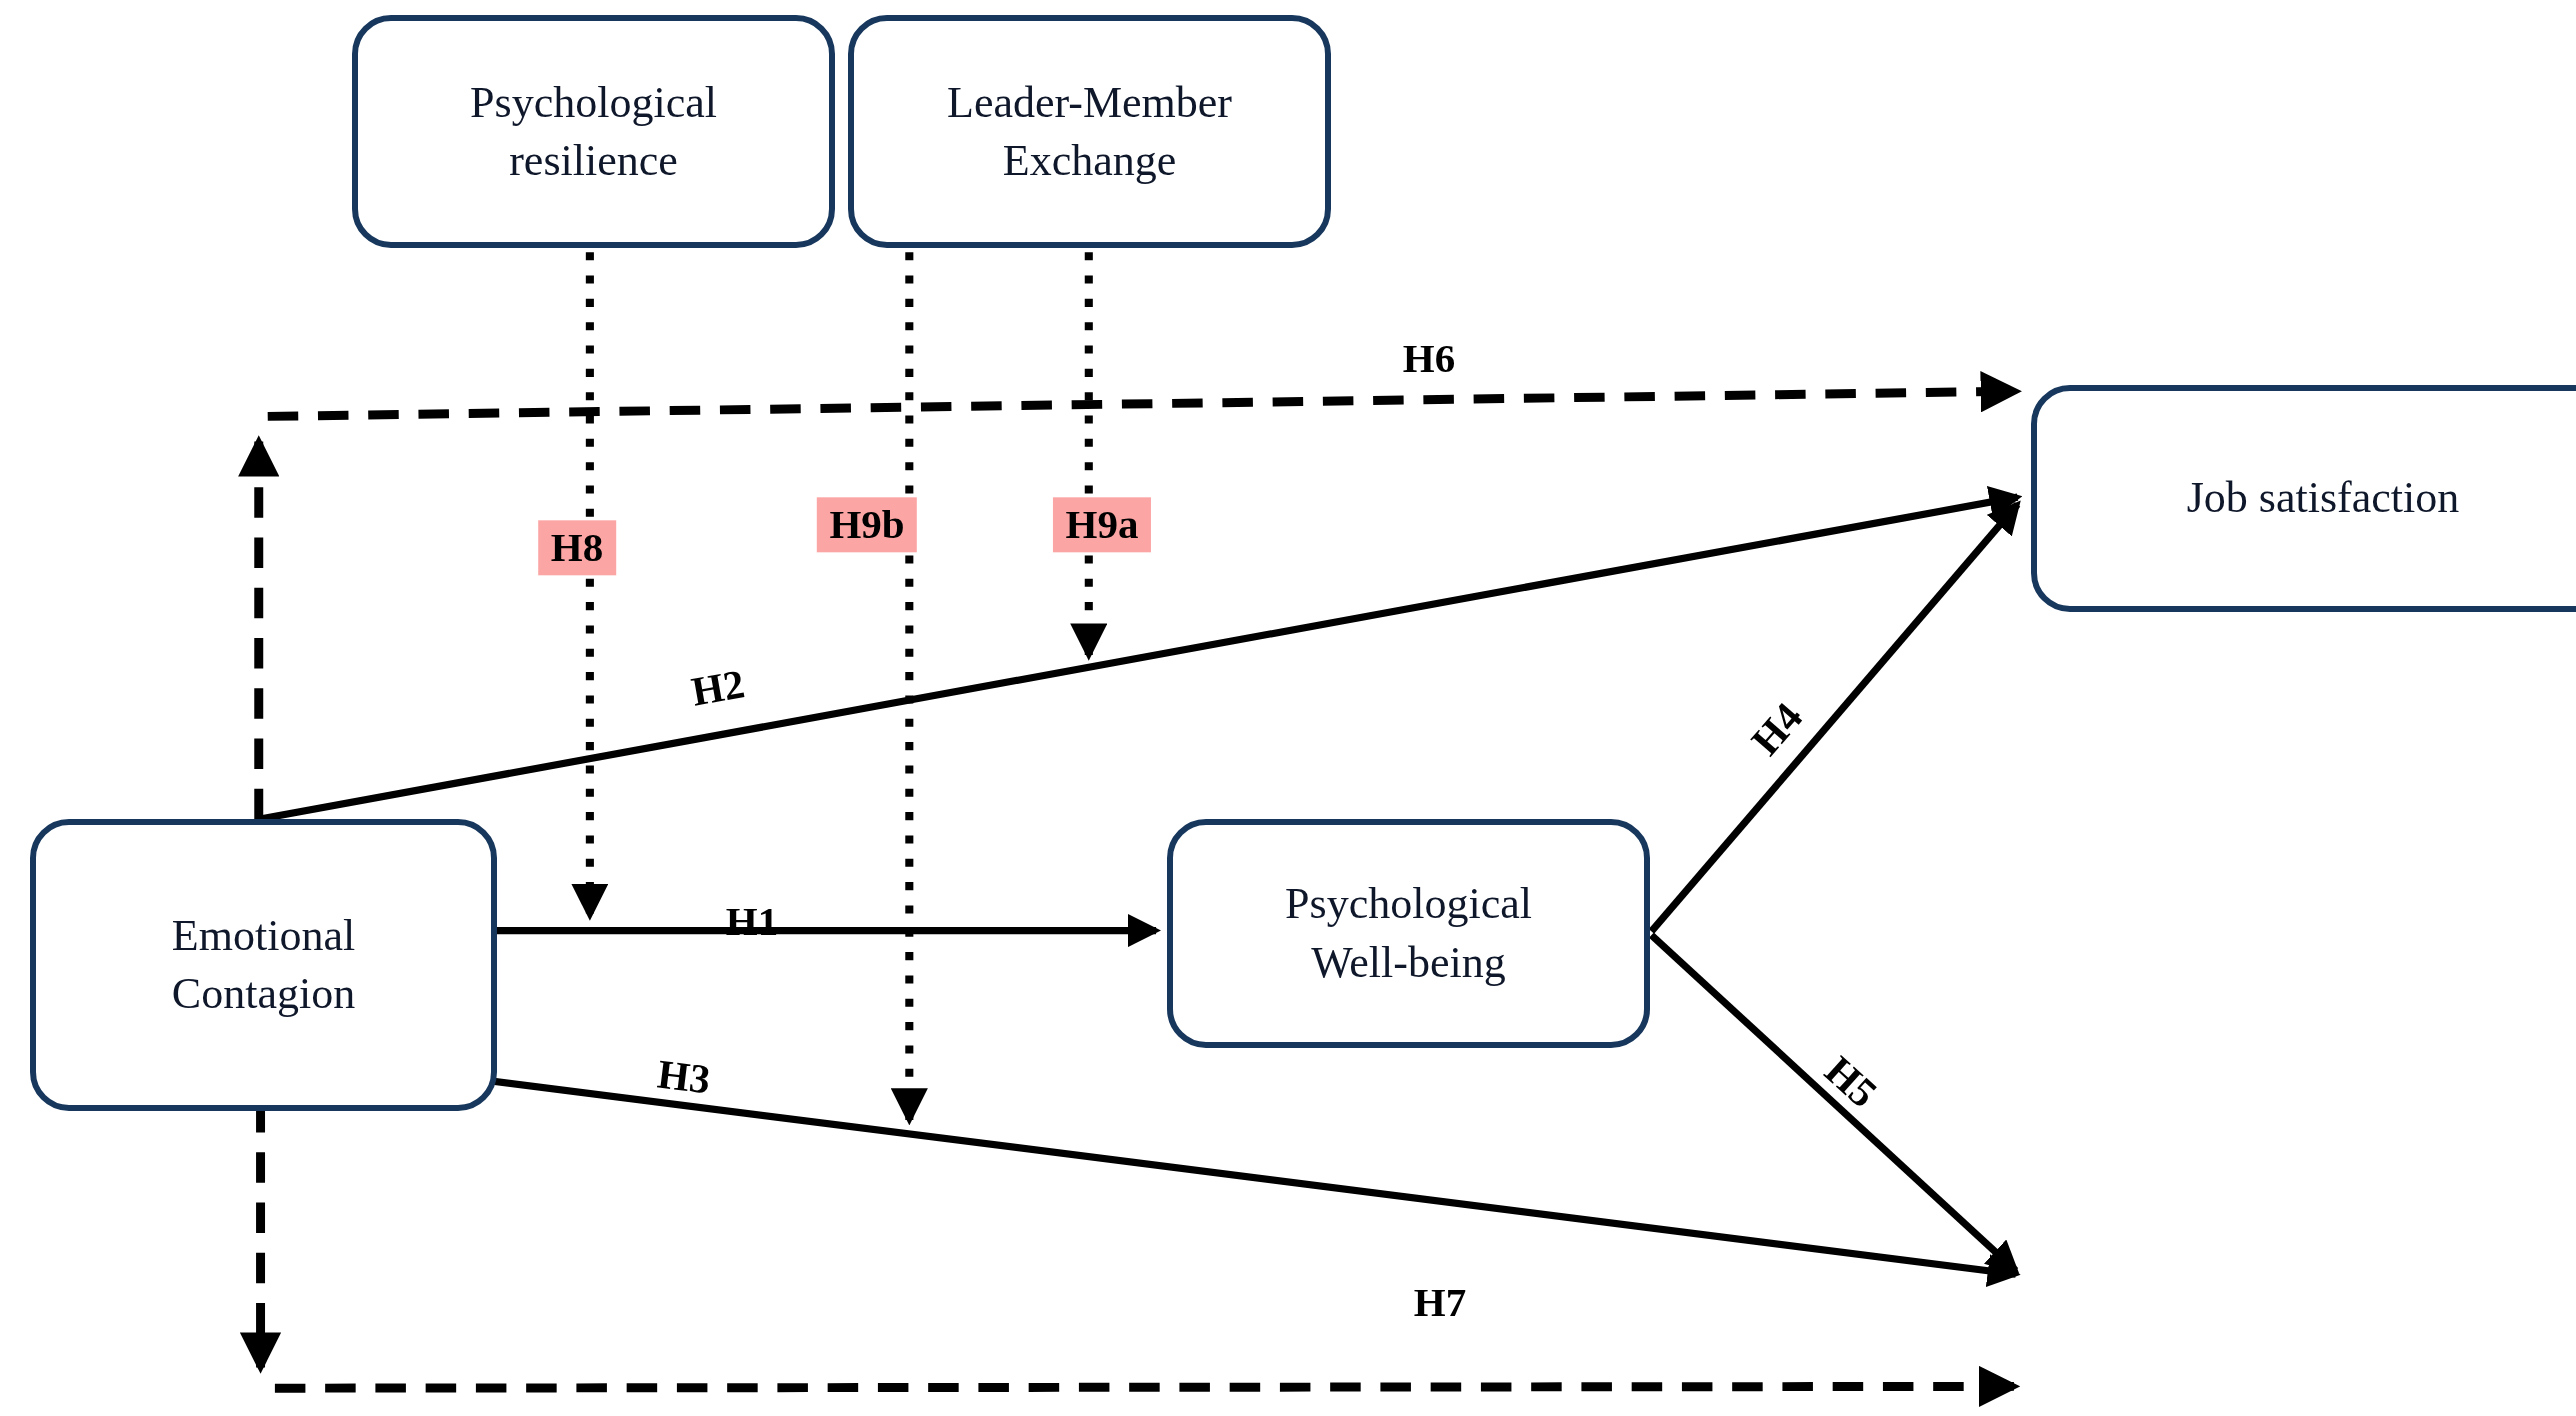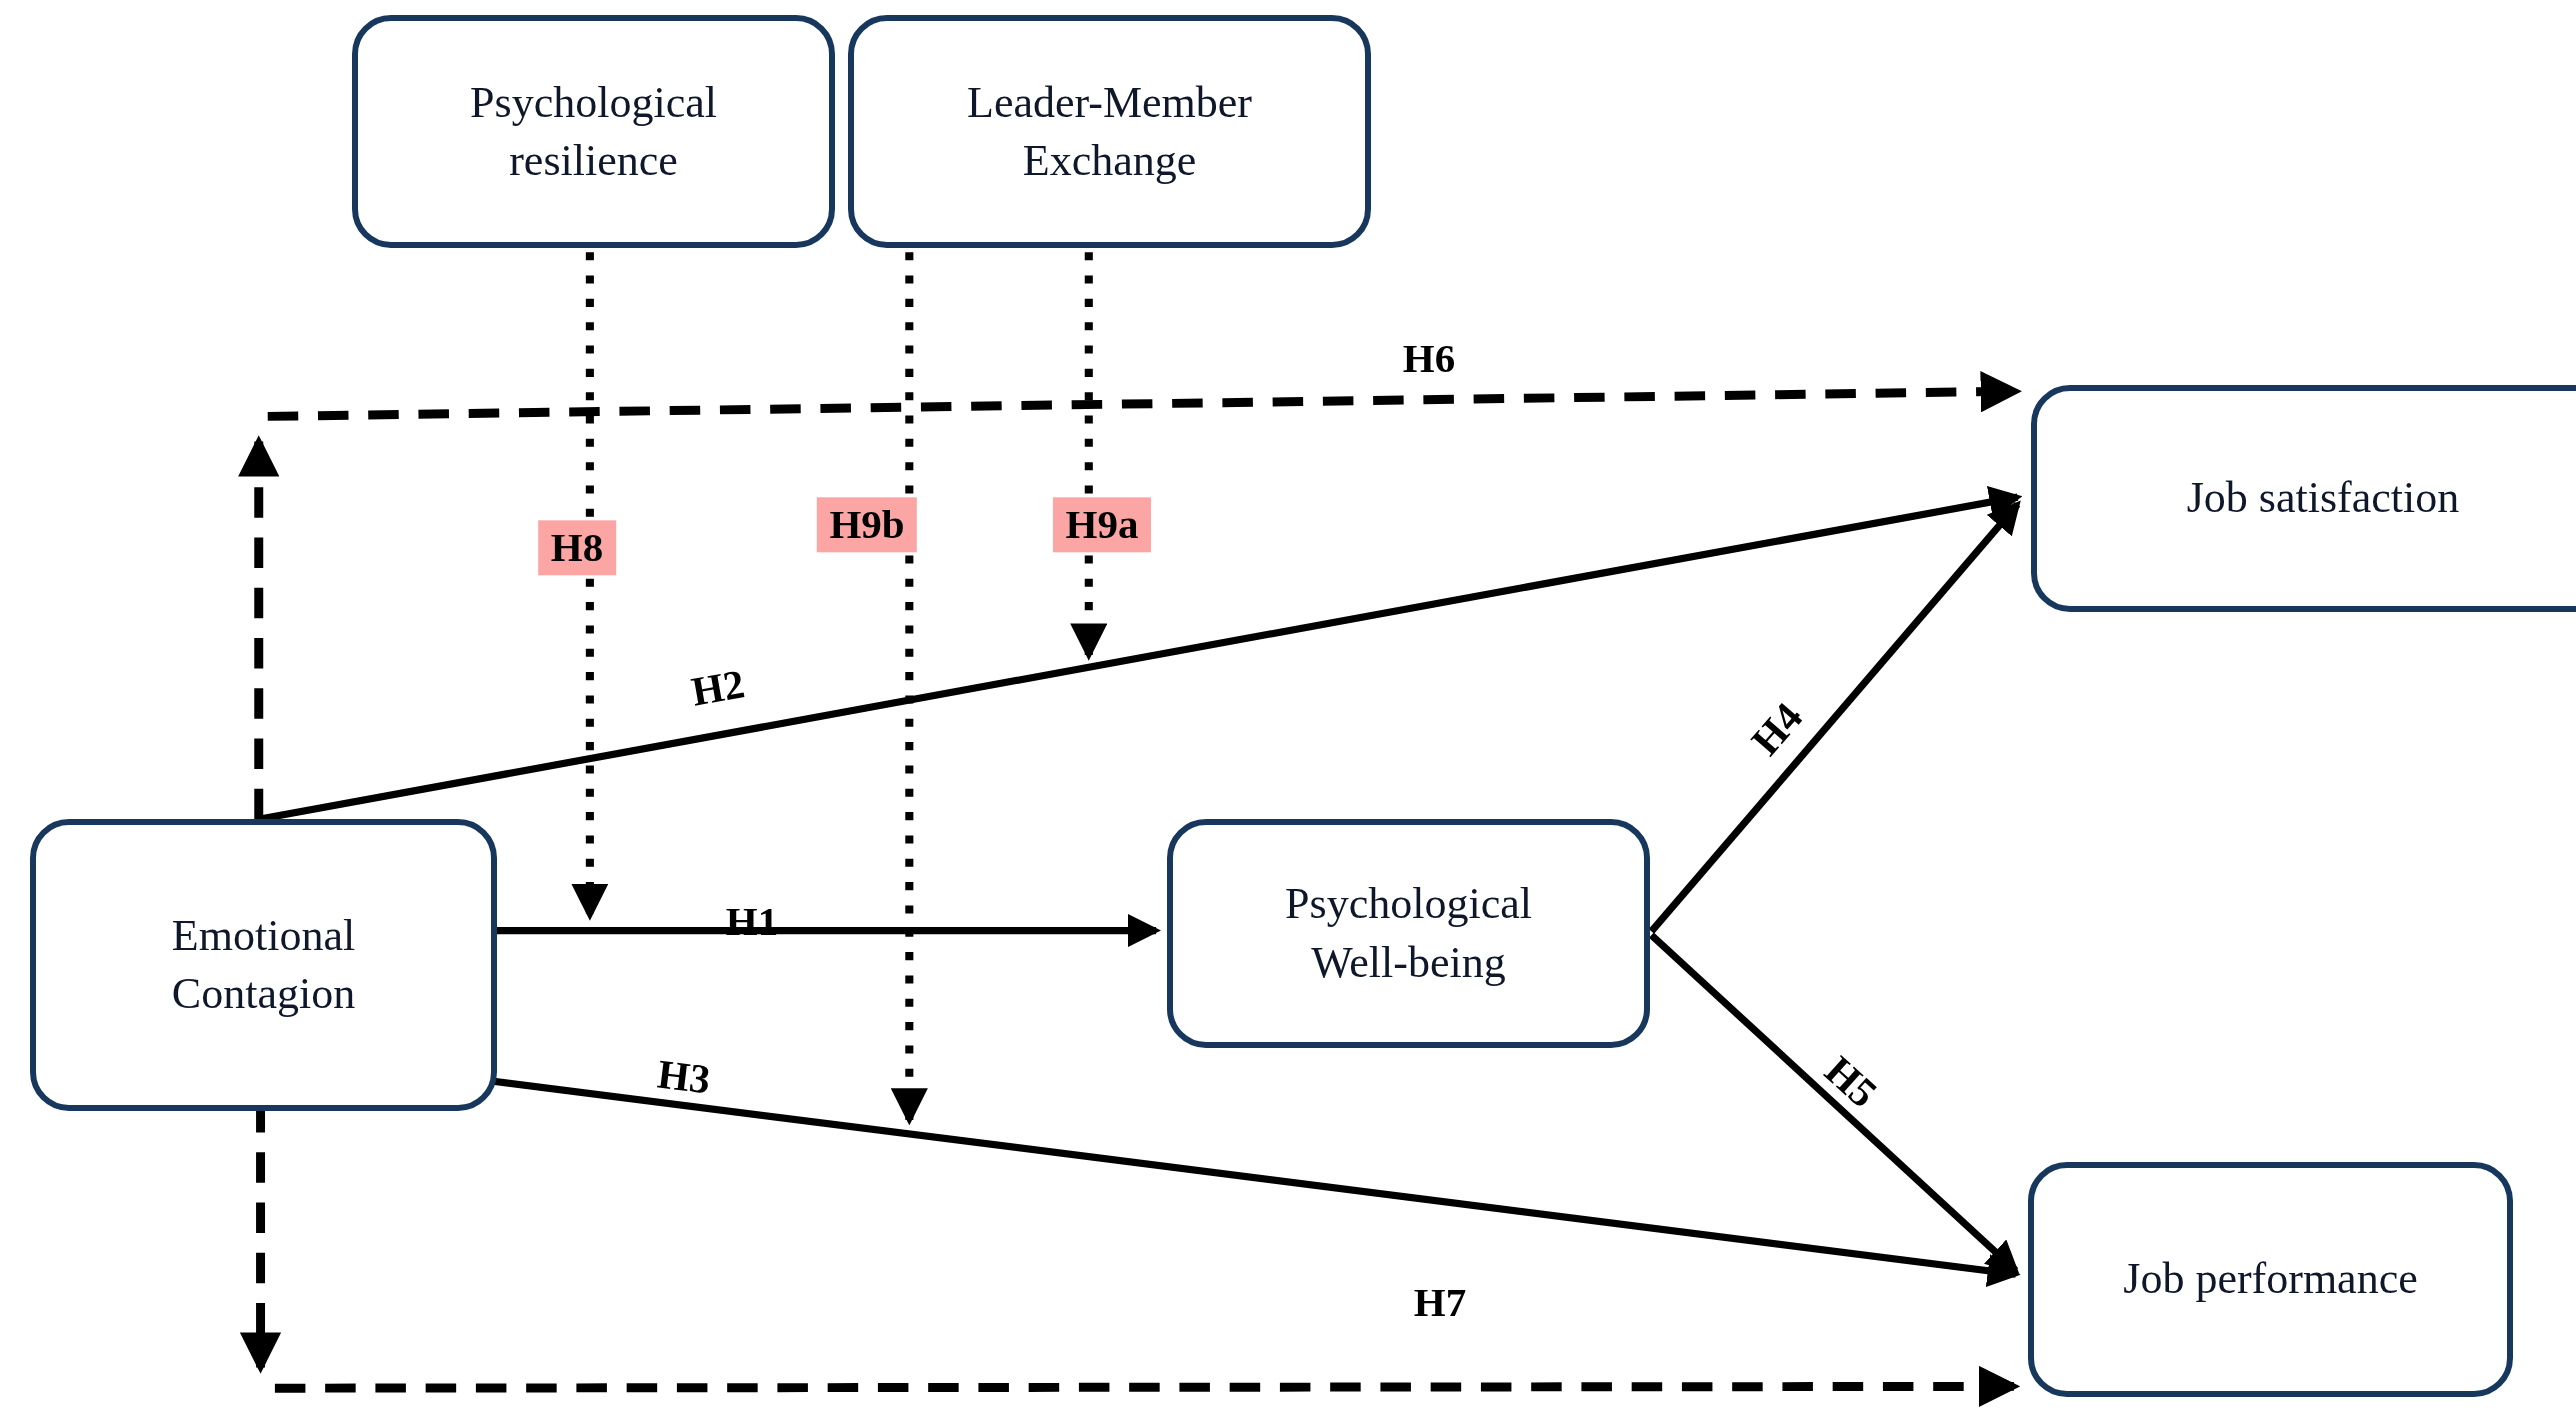--- a/index.html
+++ b/index.html
@@ -63,32 +63,31 @@
     <path class="edge dashed" d="M306,1547 L2244,1545" marker-end="url(#arr)"></path>
 
     <path class="edge dotted" d="M657,281 L657,1020" marker-end="url(#arr)"></path>
     <path class="edge dotted" d="M1013,281 L1013,1248" marker-end="url(#arr)"></path>
     <path class="edge dotted" d="M1213,281 L1213,730" marker-end="url(#arr)"></path>
   </svg>
 
   <div class="node" style="left:352px;top:15.3px;width:483px;height:233px;">Psychological
 resilience</div>
 
-  <div class="node" style="left:848px;top:15.3px;width:523px;height:233px;">Leader-Member
+  <div class="node" style="left:848px;top:15.3px;width:483px;height:233px;">Leader-Member
 Exchange</div>
 
   <div class="node" style="left:30px;top:819px;width:467px;height:292px;">Emotional
 Contagion</div>
 
   <div class="node" style="left:1167px;top:819px;width:483px;height:229px;">Psychological
 Well-being</div>
 
   <div class="node" style="left:2031px;top:385px;width:584px;height:227px;">Job satisfaction</div>
 
-  <div class="node" style="left:2028px;top:1162px;width:485px;height:235px;">Job performance</div>
 
   <div class="elabel" style="left:752px;top:921px;">H1</div>
 
   <div class="elabel" style="left:718px;top:688px;transform:translate(-50%,-50%) rotate(-10deg);">H2</div>
 
   <div class="elabel" style="left:684px;top:1077px;transform:translate(-50%,-50%) rotate(7deg);">H3</div>
 
   <div class="elabel" style="left:1777px;top:729px;transform:translate(-50%,-50%) rotate(-49deg);">H4</div>
 
   <div class="elabel" style="left:1851px;top:1082px;transform:translate(-50%,-50%) rotate(42deg);">H5</div>

